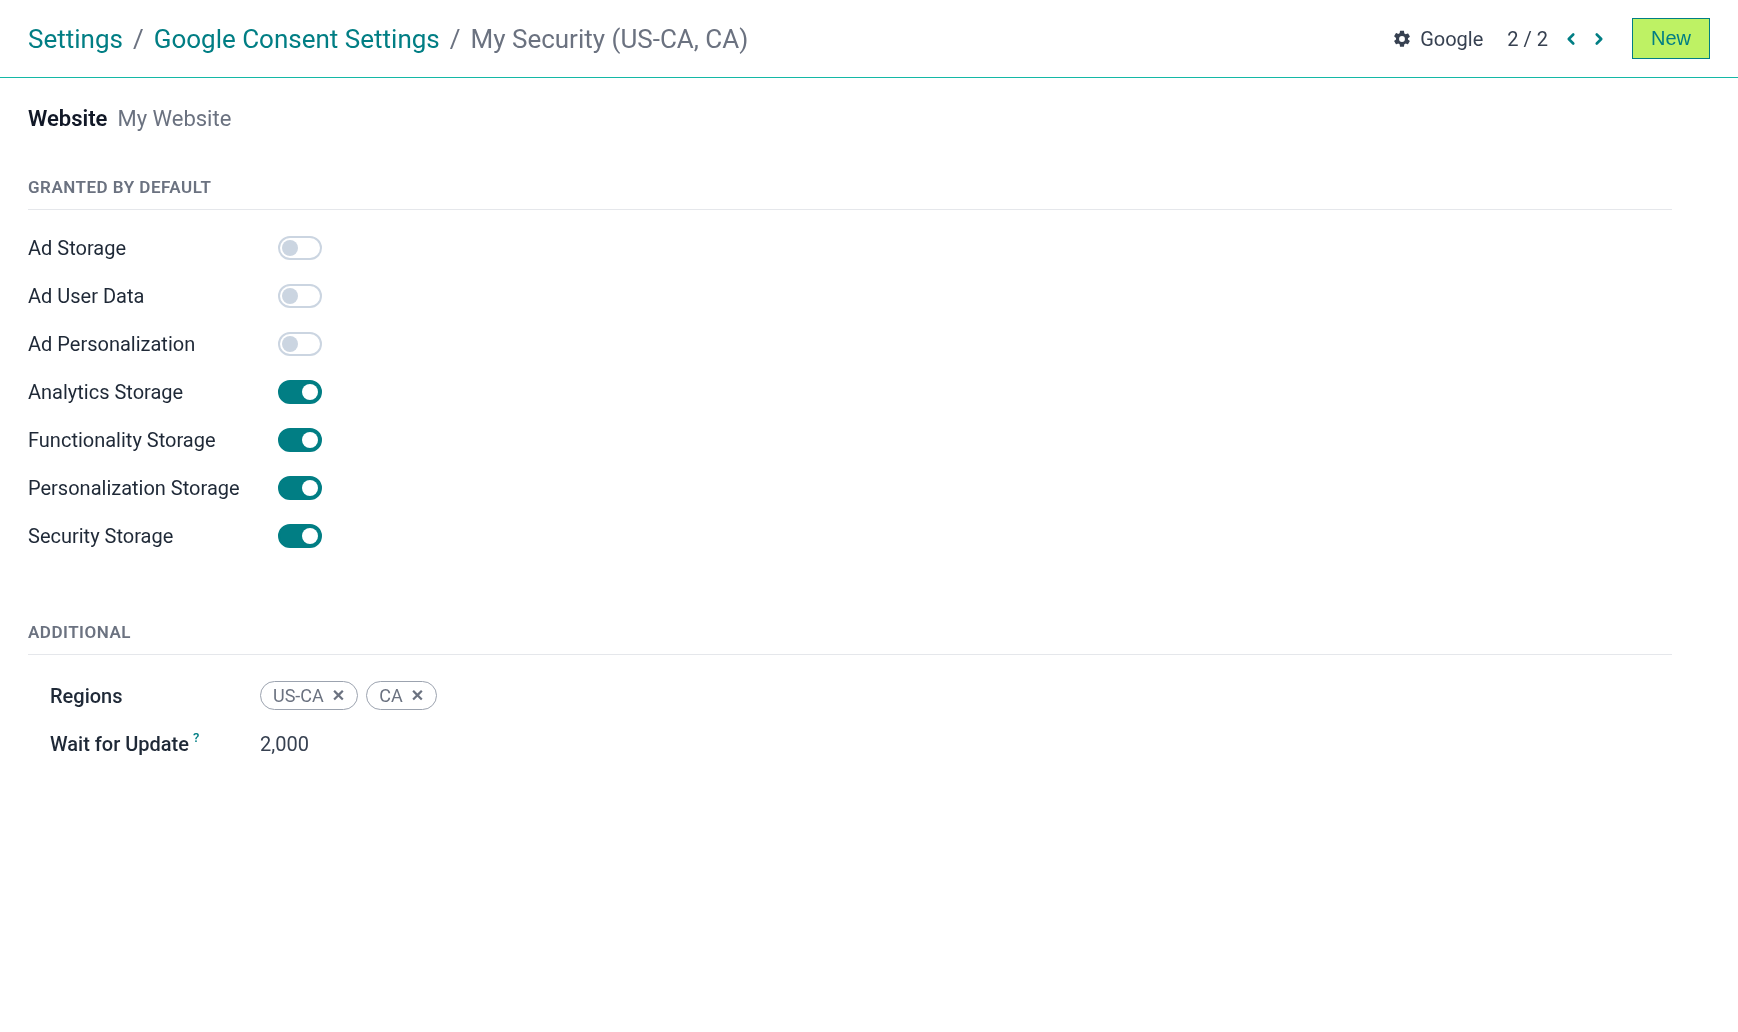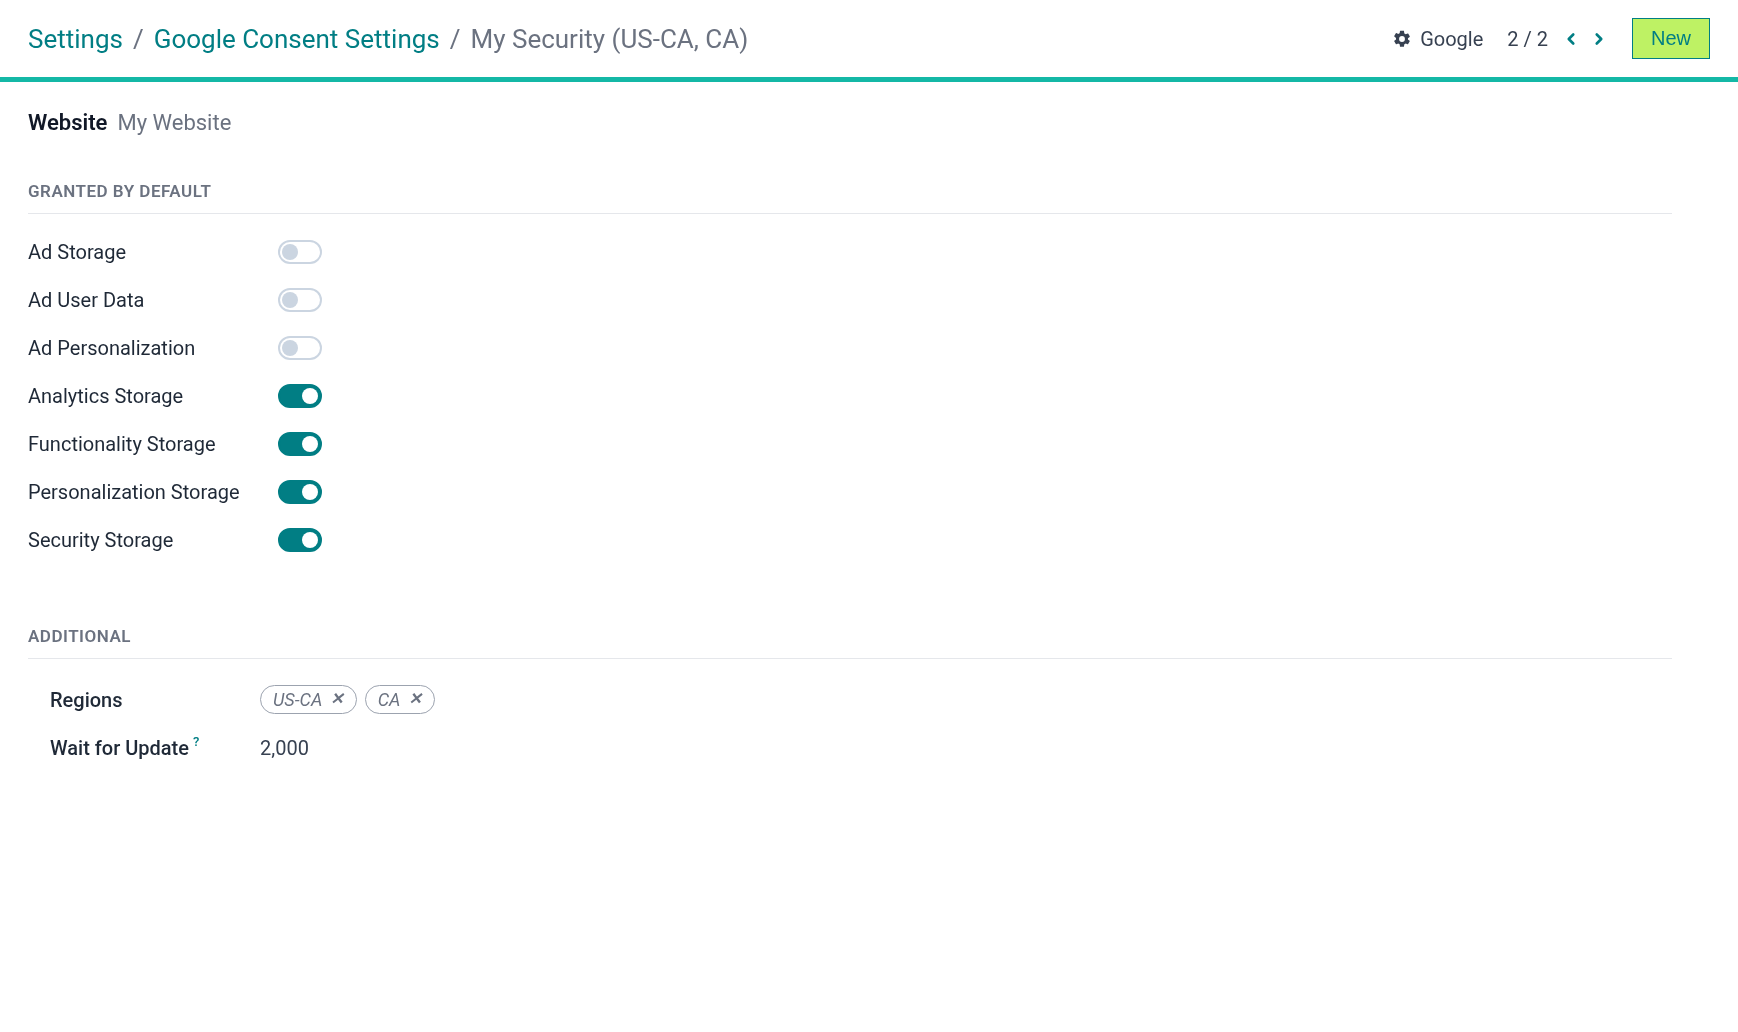--- a/index.html
+++ b/index.html
@@ -7,21 +7,21 @@
     font-family: -apple-system, BlinkMacSystemFont, "Segoe UI", Roboto, "Helvetica Neue", Arial, sans-serif;
     color: #374151;
     background: #fff;
     font-size: 18px;
   }
   .header {
     display: flex;
     align-items: center;
     justify-content: space-between;
     padding: 18px 28px 18px 28px;
-    border-bottom: 5px solid #14b8a6;
+    border-bottom: 1px solid #14b8a6;
   }
   .breadcrumb {
     display: flex;
     align-items: center;
     gap: 10px;
     font-size: 26px;
     font-weight: 400;
   }
   .breadcrumb a {
     color: #017e84;
@@ -168,27 +168,27 @@
   }
   .section-gap { height: 40px; }
   .tags {
     display: flex;
     gap: 8px;
     align-items: center;
     margin-left: -40px;
   }
   .tag {
     display: inline-flex;
+    align-items: center;
     gap: 8px;
     border: 1.5px solid #9ca3af;
     color: #6b7280;
     border-radius: 999px;
     padding: 3px 12px;
     font-size: 18px;
-    font-style: italic;
   }
   .tag .x {
     cursor: pointer;
     font-weight: 700;
     color: #6b7280;
     user-select: none;
     font-size: 16px;
   }
   .regions-row, .wait-row {
     display: flex;

